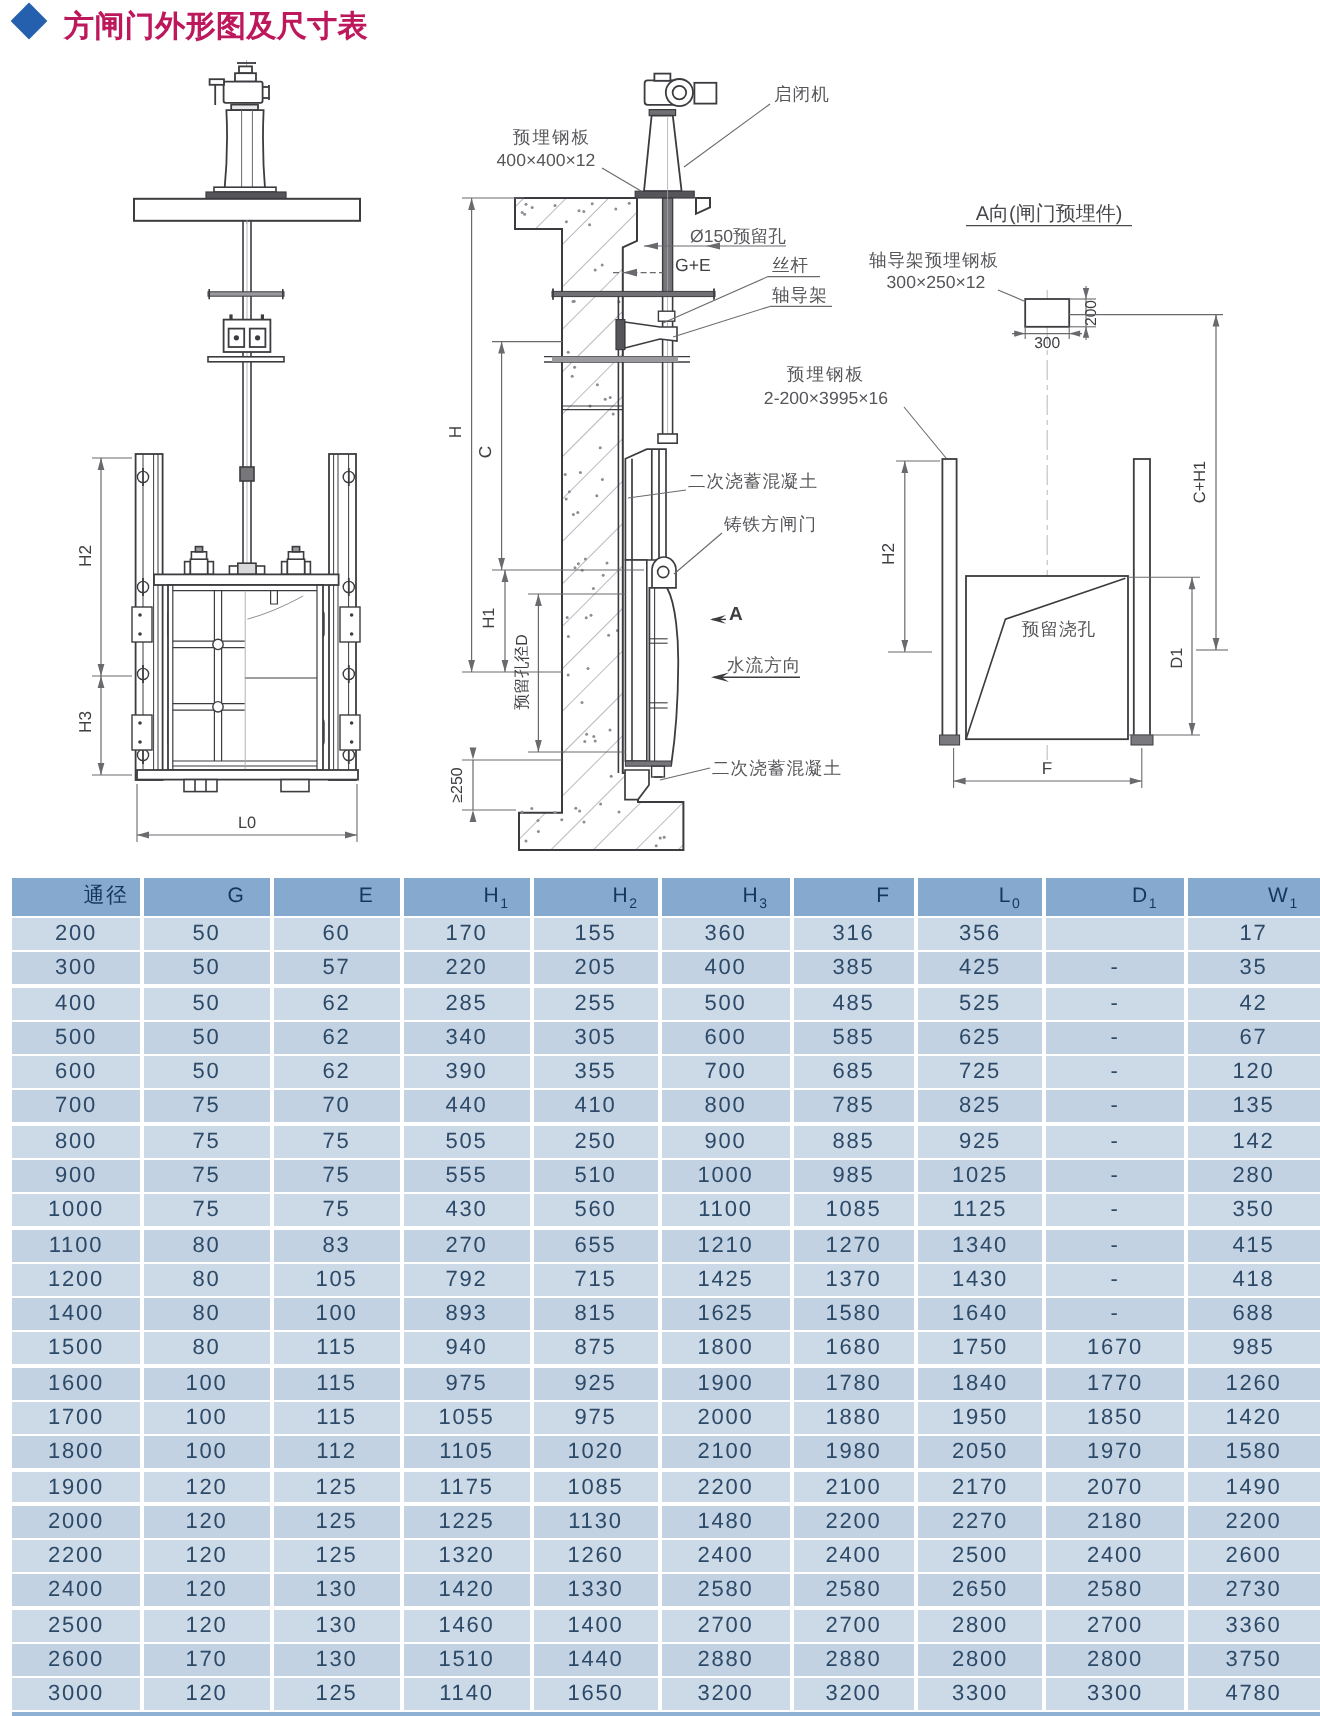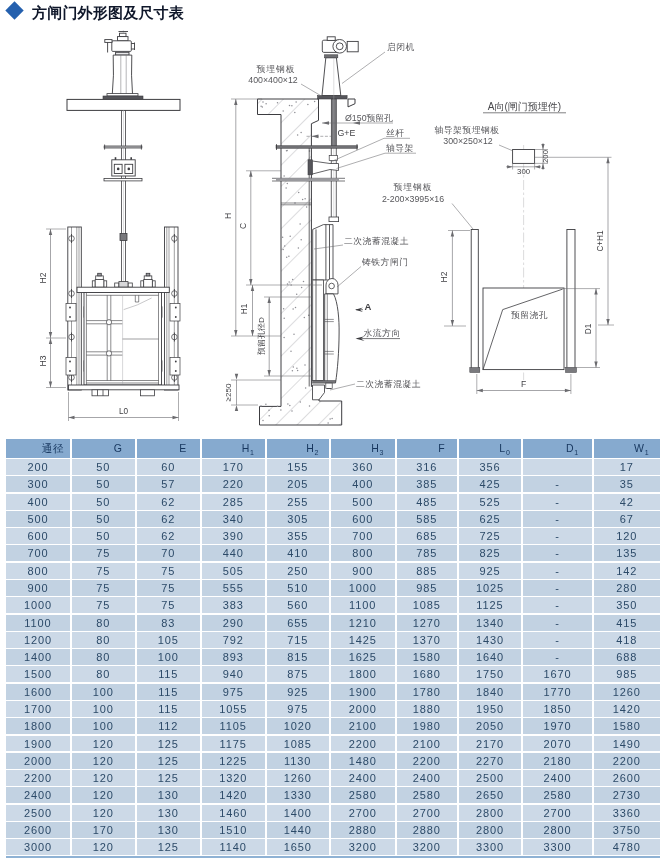--- a/index.html
+++ b/index.html
@@ -1,17 +1,17 @@
 <!DOCTYPE html>
 <html><head>
 <meta charset="utf-8">
 <style>
 html,body{margin:0;padding:0;}
 body{width:660px;height:858px;background:#ffffff;font-family:"Liberation Sans",sans-serif;position:relative;overflow:hidden;}
-.title{position:absolute;left:8px;top:4px;font-size:15px;font-weight:bold;color:#0f172a;letter-spacing:0.2px;}
+.title{position:absolute;left:8px;top:4px;font-size:15px;font-weight:bold;color:#be185d;letter-spacing:0.2px;}
 .diamond{display:inline-block;width:13px;height:13px;background:#2460ae;transform:rotate(45deg);margin-right:11px;margin-left:0px;margin-bottom:1px;}
 .drawing{position:absolute;left:0;top:26px;}
 .tbl{position:absolute;left:6px;top:438.5px;width:654px;display:grid;
  grid-template-columns:64px 62.5px 63.5px 62.5px 62.5px 63.5px 60.5px 62px 69px 65.5px;
  grid-auto-rows:auto;gap:1.4px 2px;background:#ffffff;}
 .th{background:#86aacf;color:#16365e;font-size:10.5px;height:19.2px;line-height:18.8px;text-align:center;letter-spacing:0.8px;padding-left:30px;}
 .td{font-size:11px;color:#2c4a68;height:15.9px;line-height:16px;text-align:center;letter-spacing:0.9px;}
 .td.odd{background:#ccd9e7;}
 .td.even{background:#c2d2e2;}
 .th sub{font-size:7px;}
@@ -593,32 +593,32 @@
 <div class="td even">510</div>
 <div class="td even">1000</div>
 <div class="td even">985</div>
 <div class="td even">1025</div>
 <div class="td even">-</div>
 <div class="td even">280</div>
 
 <div class="td odd">1000</div>
 <div class="td odd">75</div>
 <div class="td odd">75</div>
-<div class="td odd">383</div>
+<div class="td odd">430</div>
 <div class="td odd">560</div>
 <div class="td odd">1100</div>
 <div class="td odd">1085</div>
 <div class="td odd">1125</div>
 <div class="td odd">-</div>
 <div class="td odd">350</div>
 
 <div class="td even">1100</div>
 <div class="td even">80</div>
 <div class="td even">83</div>
-<div class="td even">290</div>
+<div class="td even">270</div>
 <div class="td even">655</div>
 <div class="td even">1210</div>
 <div class="td even">1270</div>
 <div class="td even">1340</div>
 <div class="td even">-</div>
 <div class="td even">415</div>
 
 <div class="td odd">1200</div>
 <div class="td odd">80</div>
 <div class="td odd">105</div>

